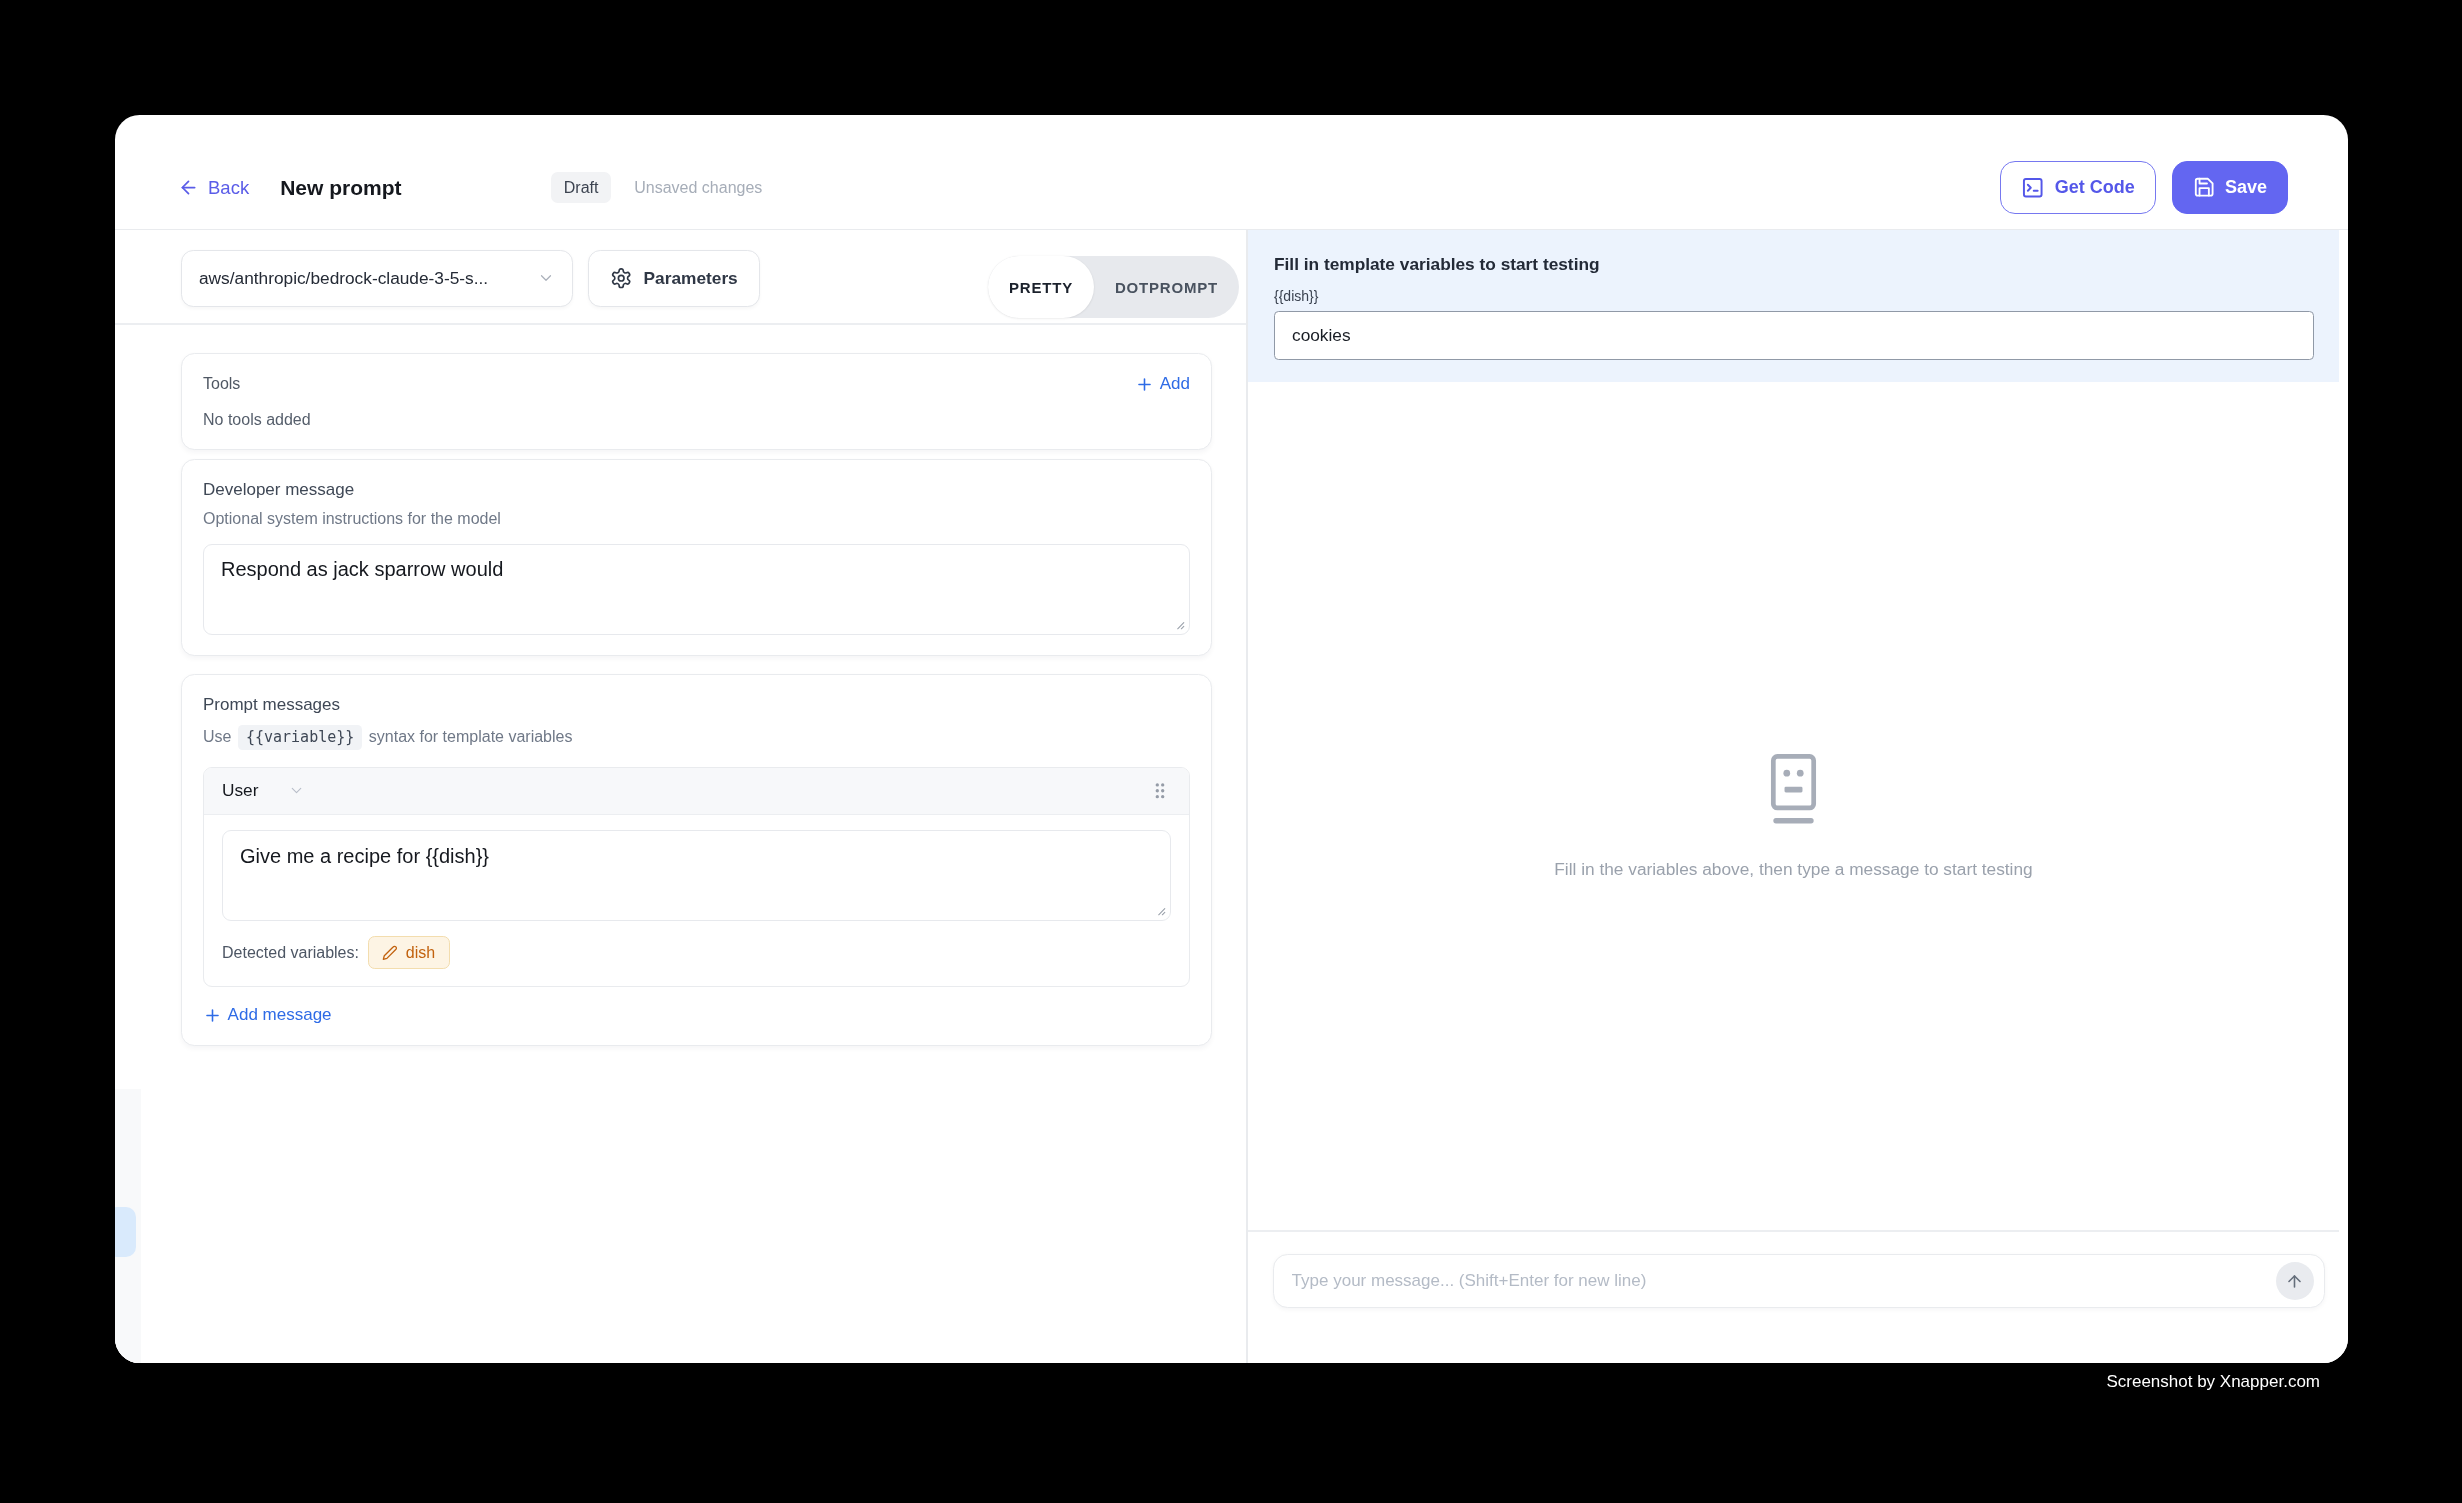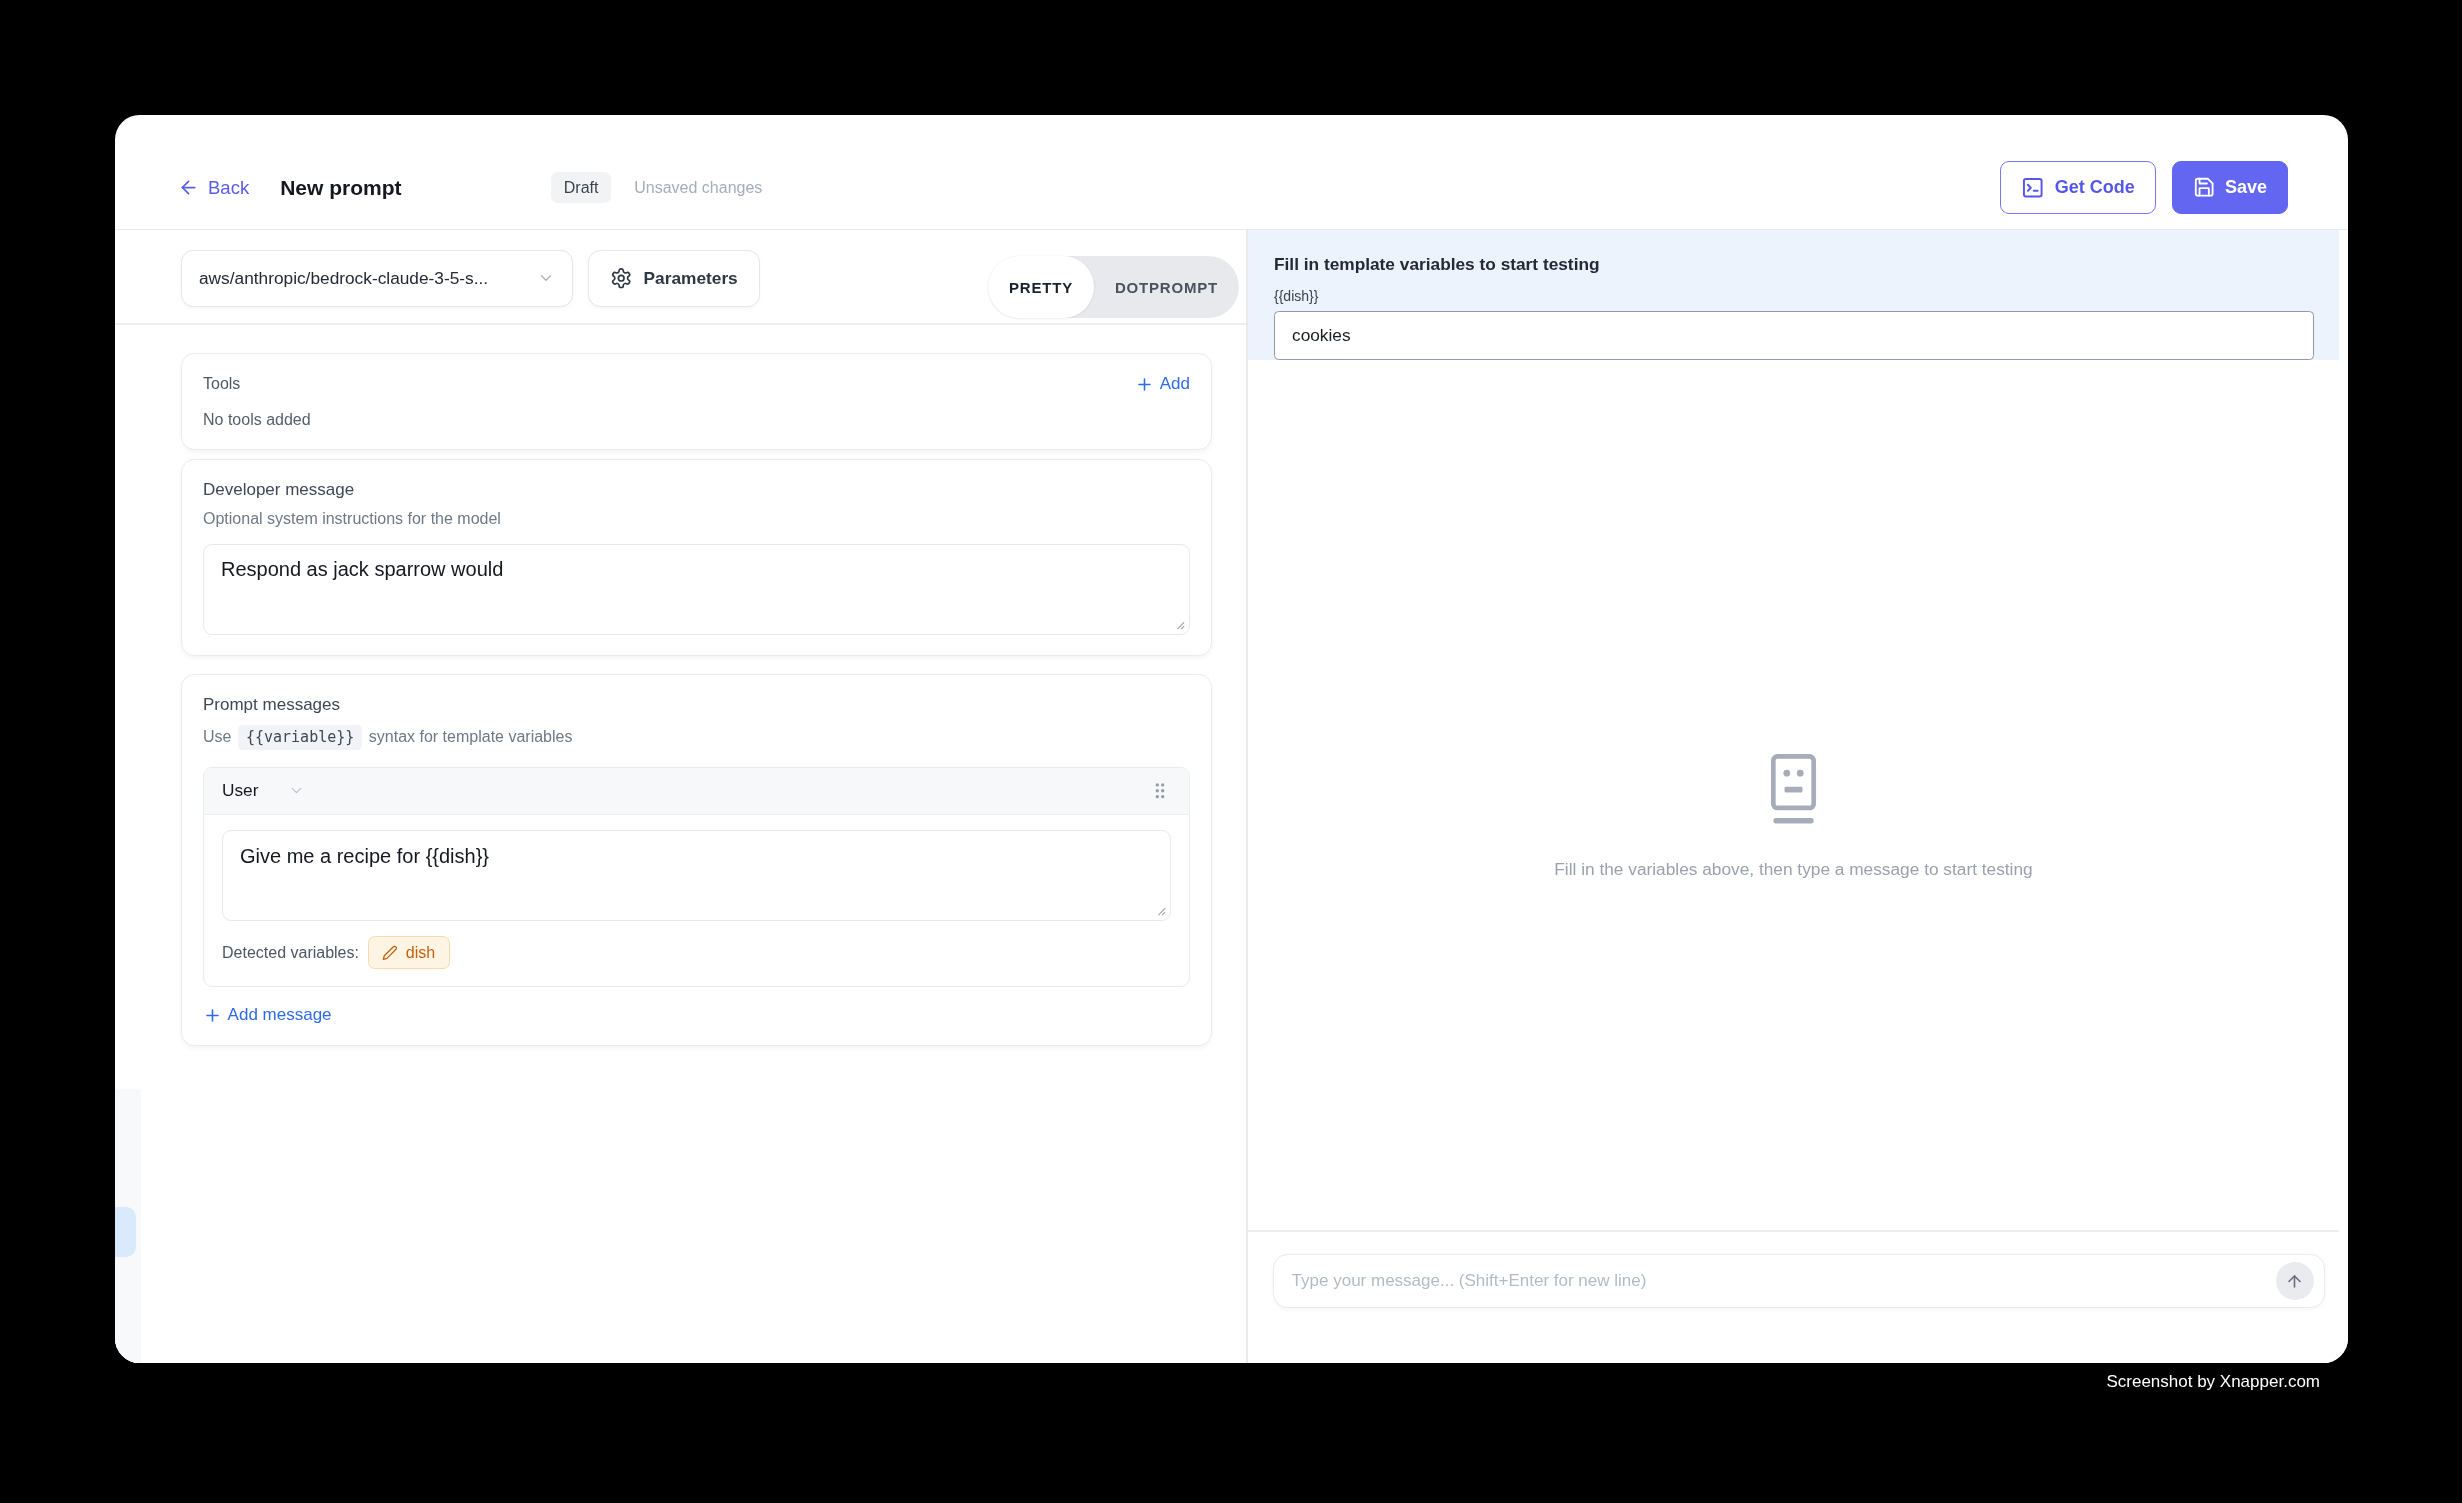--- a/index.html
+++ b/index.html
@@ -8,21 +8,21 @@
   #window { position:absolute; left:115px; top:115px; width:2233px; height:1248px; background:#fff; border-radius:24.6px; overflow:hidden; }
 
   
   .hdr { position:absolute; left:0; top:0; width:100%; height:115px; border-bottom:1.7px solid #e9ebee; display:flex; align-items:center; padding:31px 60px 0 63px; }
   .back { display:flex; align-items:center; gap:9px; color:#5a5ce8; font-size:18.5px; font-weight:500; cursor:pointer; }
   .back svg { width:21px; height:21px; stroke:#5a5ce8; }
   .hdr-title { margin-left:31px; font-size:21px; font-weight:700; color:#15181e; }
   .badge { margin-left:150px; background:#f2f3f5; color:#3c4350; font-size:16px; font-weight:500; padding:6.7px 12.3px; border-radius:6.7px; }
   .unsaved { margin-left:23.5px; color:#a6adb8; font-size:16px; }
   .hdr-right { margin-left:auto; display:flex; align-items:center; gap:15.7px; }
-  .btn { display:flex; align-items:center; gap:10px; height:53px; padding:0 20px; border-radius:9px; font-size:18px; font-weight:600; cursor:pointer; }
+  .btn { display:flex; align-items:center; gap:10px; height:53px; padding:0 20px; border-radius:15px; font-size:18px; font-weight:600; cursor:pointer; }
   .btn-outline { border:1.7px solid #7678f0; color:#5457e9; background:#fff; }
   .btn-outline svg { width:23.5px; height:23.5px; stroke:#5457e9; }
   .btn-fill { background:#6366f1; color:#fff; border:1.7px solid #6366f1; }
   .btn-fill svg { width:22.4px; height:22.4px; stroke:#fff; }
 
   
   .left-pane { position:absolute; left:0; top:115px; width:1132px; height:1133px; background:#fff; border-right:1.7px solid #e9ebee; }
   .select-box { position:absolute; left:66px; top:19.6px; width:392px; height:57px; border:1.7px solid #e4e6ea; border-radius:12.3px; display:flex; align-items:center; justify-content:space-between; padding:0 17px; background:#fff; cursor:pointer; box-shadow:0 1.1px 3.4px rgba(25,33,46,.03); }
   .select-box .val { font-size:17.3px; color:#242a35; white-space:nowrap; }
   .chev { width:18px; height:18px; stroke:#aab0ba; flex:none; }
@@ -58,21 +58,21 @@
   .msg-body { padding:15.7px 18px 17px 18px; }
   .detected { margin-top:14.6px; display:flex; align-items:center; }
   .detected .lbl { font-size:16px; color:#4d5664; }
   .var-chip { margin-left:9px; display:flex; align-items:center; gap:7.8px; background:#fdf4e4; border:1.7px solid #f3ddae; border-radius:6.7px; padding:6.7px 13.4px; cursor:pointer; }
   .var-chip svg { width:15.7px; height:15.7px; stroke:#c2620e; }
   .var-chip .t { font-size:16px; color:#c2620e; font-weight:500; }
   .add-msg { margin-top:18px; }
 
   
   .right-pane { position:absolute; left:1132px; top:115px; width:1101px; height:1133px; background:#fff; border-left:1.7px solid #e9ebee; }
-  .var-band { position:absolute; left:0; top:0; width:1091px; height:130px; background:#ecf3fd; padding:23.5px 26px; }
+  .var-band { position:absolute; left:0; top:0; width:1091px; height:152px; background:#ecf3fd; padding:23.5px 26px; }
   .var-band .title { font-size:17.3px; font-weight:700; color:#232a37; }
   .var-band .vlabel { margin-top:13.4px; font-size:14px; font-weight:500; color:#3a4250; }
   .var-input { margin-top:6.7px; width:1040px; height:49px; background:#fff; border:1.7px solid #9099a7; border-radius:4.5px; padding:0 17px; font-size:17.3px; color:#191d24; font-family:"Liberation Sans", sans-serif; outline:none; display:block; }
   .empty { position:absolute; left:0; top:523px; width:1091px; display:flex; flex-direction:column; align-items:center; }
   .empty svg { width:63px; height:74px; }
   .empty .txt { margin-top:32px; font-size:17.3px; color:#9aa1ac; }
   .chat-divider { position:absolute; left:0; top:1000px; width:1091px; height:1.7px; background:#eceef1; }
   .chat-bar { position:absolute; left:24.6px; top:1024px; width:1052px; height:54px; border:1.7px solid #e9ebee; border-radius:14.6px; background:#fff; display:flex; align-items:center; padding:0 10px 0 18px; box-shadow:0 1.1px 4.5px rgba(25,33,46,.04); }
   .chat-bar input { flex:1; border:none; outline:none; font-size:17px; color:#30363f; font-family:"Liberation Sans", sans-serif; background:transparent; }
   .chat-bar input::placeholder { color:#b4bbc6; }

